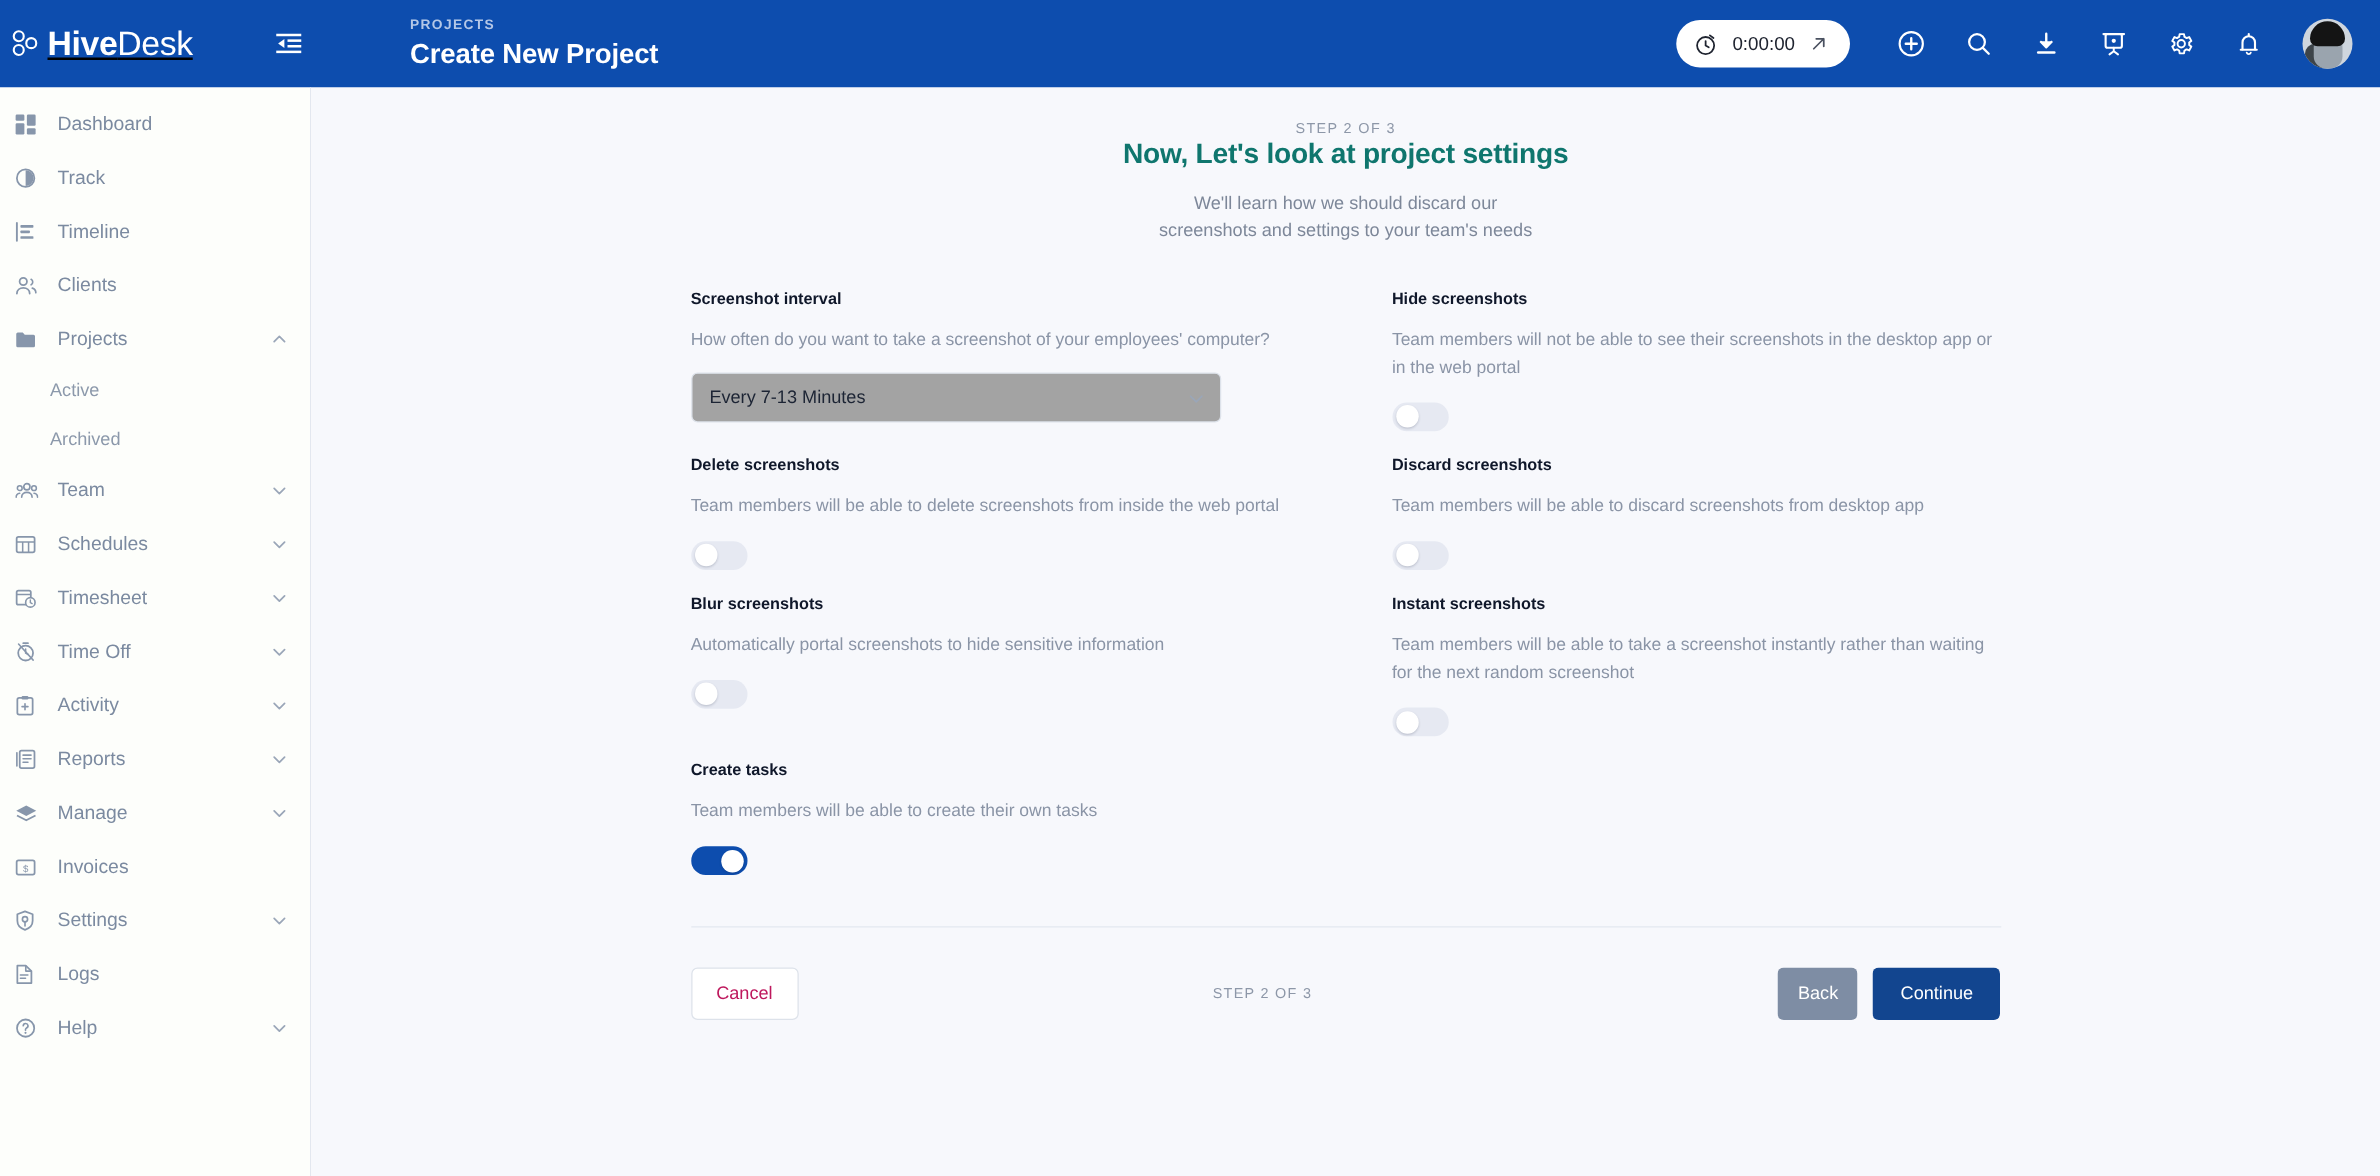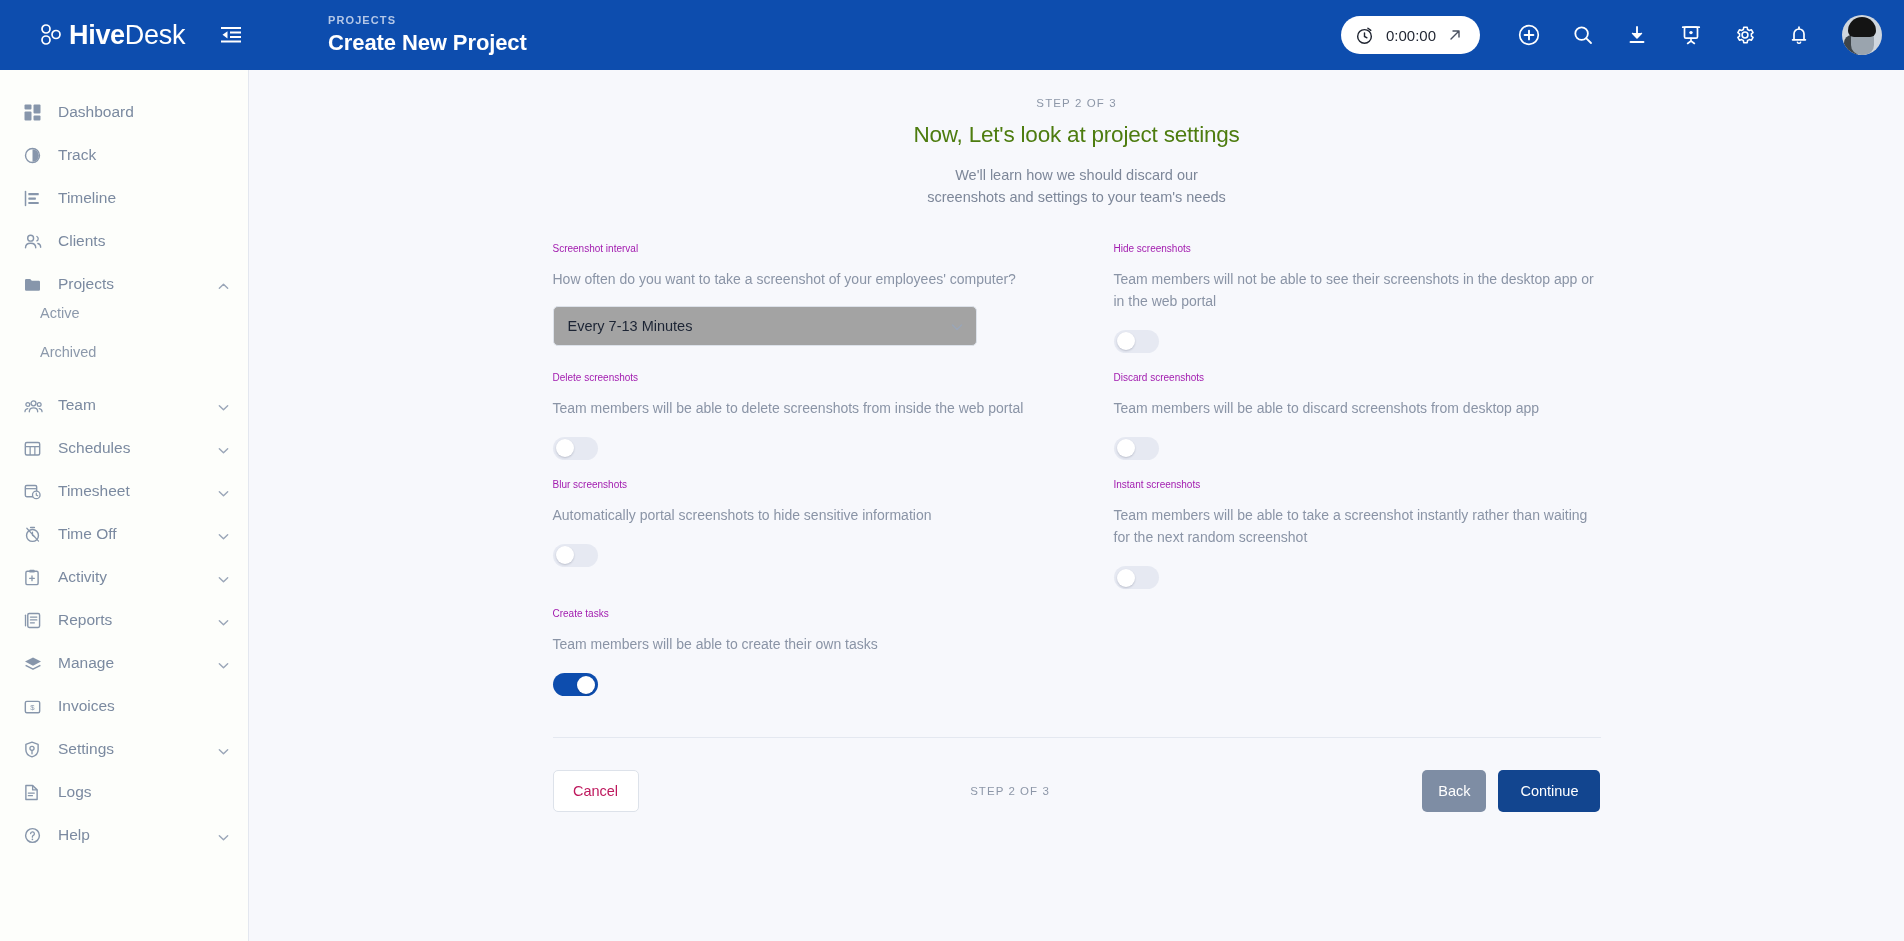--- a/index.html
+++ b/index.html
@@ -12,21 +12,21 @@
 
   
   .topbar {
     position: absolute; top: 0; left: 0;
     width: 1904px; height: 70px;
     background: #0d4dae;
     display: flex; align-items: center;
   }
   .brand {
     width: 200px; display: flex; align-items: center;
-    padding-left: 40px; height: 50px;
+    padding-left: 9px; height: 50px; text-decoration: underline;
   }
   .logo-mark { width: 26px; height: 22px; margin-right: 3px; flex: none; }
   .logo-text { font-size: 27px; color: #fff; letter-spacing: -0.3px; line-height: 1; }
   .logo-text b { font-weight: 700; }
   .logo-text span { font-weight: 300; }
   .collapse-btn {
     width: 34px; height: 34px; margin-left: 14px;
     display: flex; align-items: center; justify-content: center;
     cursor: pointer;
   }
@@ -64,22 +64,22 @@
   
   .sidebar {
     position: absolute; top: 70px; left: 0;
     width: 249px; height: 871px;
     background: #fdfefb;
     border-right: 1px solid #e3e7ef;
     padding-top: 8px;
     overflow: hidden;
   }
   .nav-item {
-    display: flex; align-items: flex-end; height: 43px;
-    padding-left: 24px; padding-right: 18px; cursor: pointer;
+    display: flex; align-items: center; height: 43px;
+    padding-left: 12px; padding-right: 18px; cursor: pointer;
     color: #7b8aa0; font-size: 15.5px;
   }
   .nav-item .ni-icon { width: 22px; flex: none; display: flex; align-items: center; }
   .nav-item .ni-label { margin-left: 12px; white-space: nowrap; }
   .nav-item .ni-chev { margin-left: auto; display: flex; align-items: center; }
   .sub-item {
     display: flex; align-items: center; height: 39px;
     padding-left: 40px; cursor: pointer;
     color: #8c99ab; font-size: 14.5px;
   }
@@ -90,35 +90,35 @@
     width: 1655px; height: 871px;
     background: #f7f8fc;
     overflow: hidden;
   }
   .wizard-head { text-align: center; padding-top: 27px; }
   .step-label {
     font-size: 11.5px; letter-spacing: 1.1px; color: #8d97a8;
     text-transform: uppercase; font-weight: 500;
   }
   .wizard-title {
-    font-size: 22.5px; font-weight: 400; color: #4d7c0f;
-    margin-top: 13px; letter-spacing: -0.2px;
+    font-size: 22.5px; font-weight: 700; color: #0f766e;
+    margin-top: 1px; letter-spacing: -0.2px;
   }
   .wizard-sub {
     font-size: 14.5px; color: #7d8799; line-height: 1.5;
     margin-top: 17px;
   }
 
   .grid {
     margin: 0 auto; width: 1048px; padding-top: 34px;
     display: grid; grid-template-columns: 1fr 1fr;
     column-gap: 74px;
   }
   .cell { padding-bottom: 19px; }
-  .f-title { font-size: 10px; color: #a21caf; font-weight: 400; margin-bottom: 14px; }
+  .f-title { font-size: 13px; color: #0f172a; font-weight: 700; margin-bottom: 14px; }
   .f-desc { font-size: 14px; color: #8a94a6; line-height: 1.58; }
 
   .sel-wrap { position: relative; margin-top: 16px; width: 424px; }
   .sel {
     width: 100%; height: 40px; background: #a3a3a3;
     border: 1px solid #dde2ea; border-radius: 5px;
     padding: 0 14px; font-size: 14.5px; color: #1c2434;
     display: flex; align-items: center; cursor: pointer;
   }
   .sel-chev { position: absolute; right: 13px; top: 14px; pointer-events: none; }

